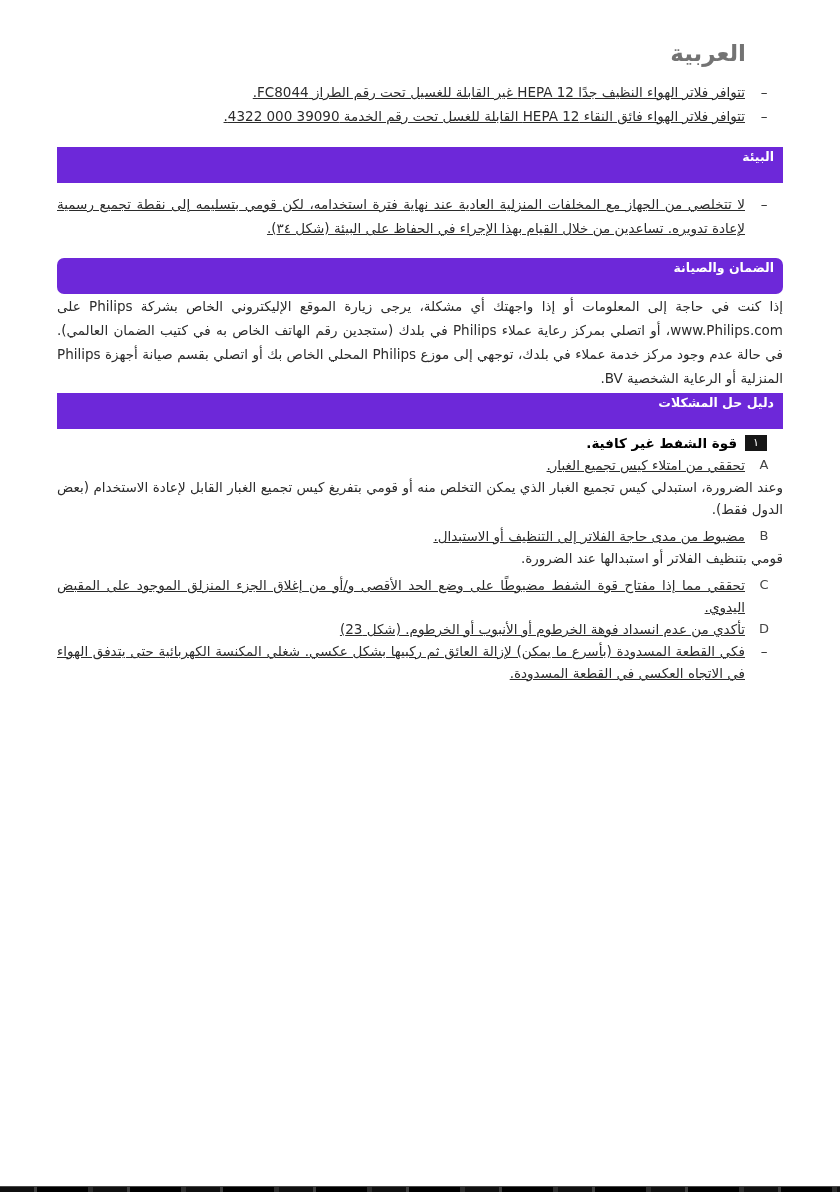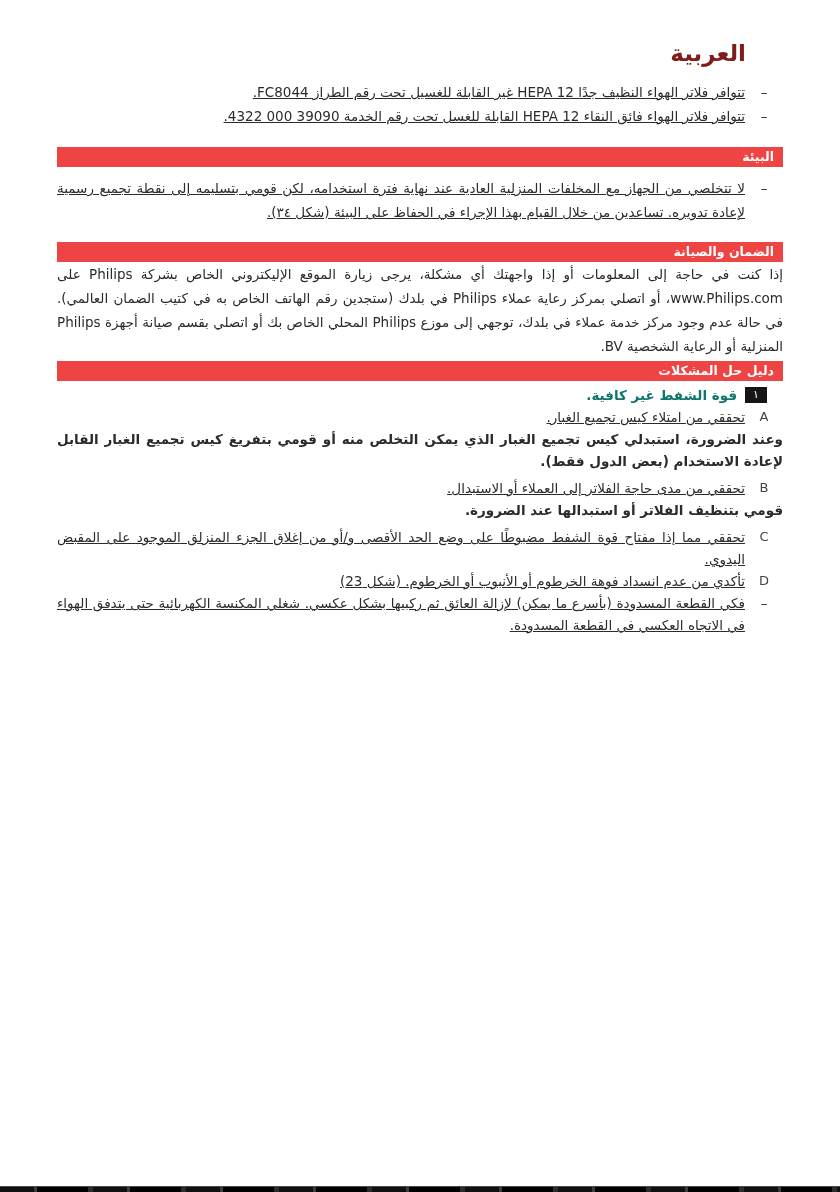--- a/index.html
+++ b/index.html
@@ -24,21 +24,21 @@
   .content {
     margin: 0 57px;
     width: 726px;
   }
   
   .doc-title {
     margin-top: 38px;
     padding-right: 37px;
     font-size: 23px;
     font-weight: bold;
-    color: #7f1d1d;
+    color: #737373;
     line-height: 30px;
   }
   
   .row {
     display: flex;
     font-size: 13.5px;
     line-height: 24px;
   }
   .marker-col {
     flex: 0 0 38px;
@@ -53,31 +53,31 @@
   .row-text {
     flex: 1 1 auto;
     text-align: justify;
     text-decoration: underline;
   }
   .top-bullets {
     margin-top: 12px;
   }
   
   .section-bar {
-    height: 20px;
-    background: #ef4444;
+    height: 36px;
+    background: #6d28d9;
     color: #ffffff;
     font-size: 12.5px;
     font-weight: bold;
     line-height: 20px;
     padding-right: 9px;
     box-sizing: border-box;
   }
   .bar-env      { margin-top: 19px; }
-  .bar-warranty { margin-top: 18px; }
+  .bar-warranty { margin-top: 18px; border-radius: 7px; }
   .bar-trouble  { margin-top: 3px; }
   
   .para {
     font-size: 13.5px;
     line-height: 24px;
     text-align: justify;
     margin-top: 0;
   }
   .env-bullet { margin-top: 9px; }
   
@@ -95,30 +95,29 @@
     height: 16px;
     background: #161616;
     color: #ffffff;
     font-size: 11px;
     line-height: 16px;
     text-align: center;
     margin-left: 8px;
   }
   .problem-title {
     font-weight: bold;
-    color: #0f766e;
+    color: #000000;
   }
   .steps .row {
     line-height: 22px;
   }
   .step-plain {
     font-size: 13.5px;
     line-height: 22px;
     text-align: justify;
-    font-weight: bold;
   }
   .gap-sm { margin-top: 5px; }
   
   .scan-edge {
     position: absolute;
     left: 0;
     right: 0;
     bottom: 0;
     height: 5px;
     background: repeating-linear-gradient(90deg,
@@ -165,21 +164,21 @@
     </div>
 
     <div class="steps">
       <div class="row">
         <span class="marker-col marker-latin">A</span>
         <div class="row-text">تحققي من امتلاء كيس تجميع الغبار.</div>
       </div>
       <div class="step-plain">وعند الضرورة، استبدلي كيس تجميع الغبار الذي يمكن التخلص منه أو قومي بتفريغ كيس تجميع الغبار القابل لإعادة الاستخدام (بعض الدول فقط).</div>
       <div class="row gap-sm">
         <span class="marker-col marker-latin">B</span>
-        <div class="row-text">تحققي من مدى حاجة الفلاتر إلى العملاء أو الاستبدال.</div>
+        <div class="row-text">مضبوط من مدى حاجة الفلاتر إلى التنظيف أو الاستبدال.</div>
       </div>
       <div class="step-plain">قومي بتنظيف الفلاتر أو استبدالها عند الضرورة.</div>
       <div class="row gap-sm">
         <span class="marker-col marker-latin">C</span>
         <div class="row-text">تحققي مما إذا مفتاح قوة الشفط مضبوطًا على وضع الحد الأقصى و/أو من إغلاق الجزء المنزلق الموجود على المقبض اليدوي.</div>
       </div>
       <div class="row">
         <span class="marker-col marker-latin">D</span>
         <div class="row-text">تأكدي من عدم انسداد فوهة الخرطوم أو الأنبوب أو الخرطوم. (شكل 23)</div>
       </div>

